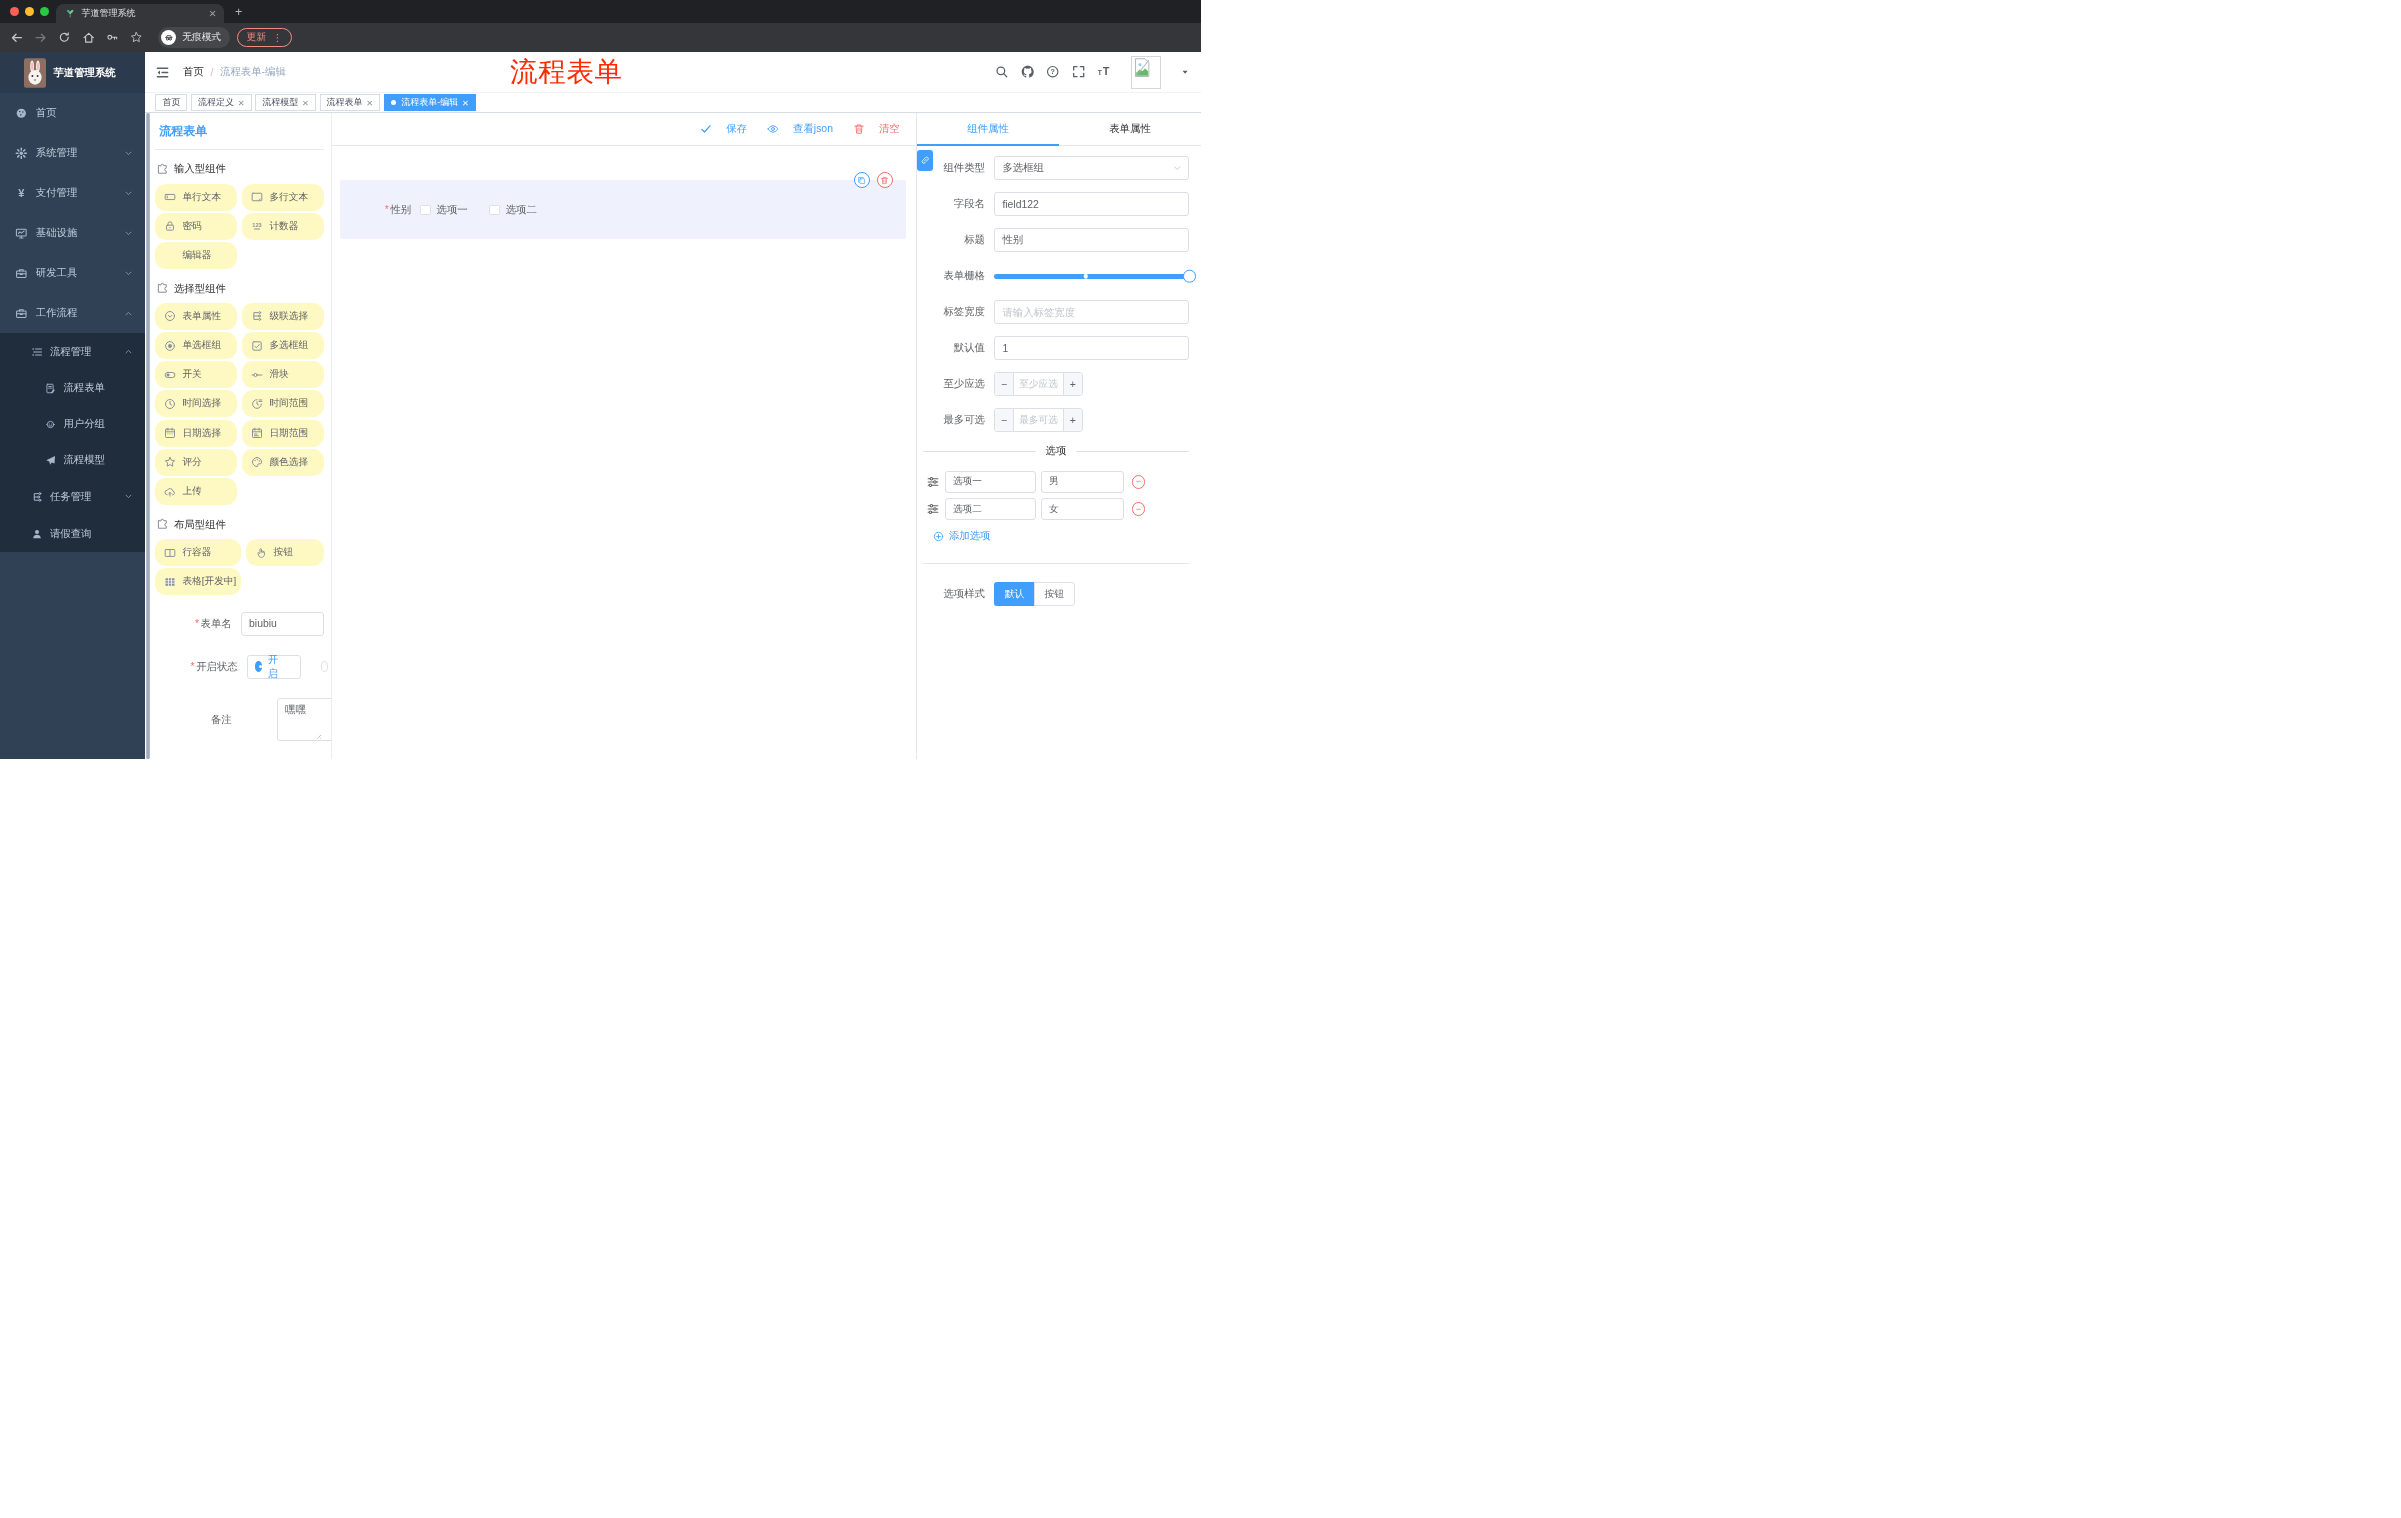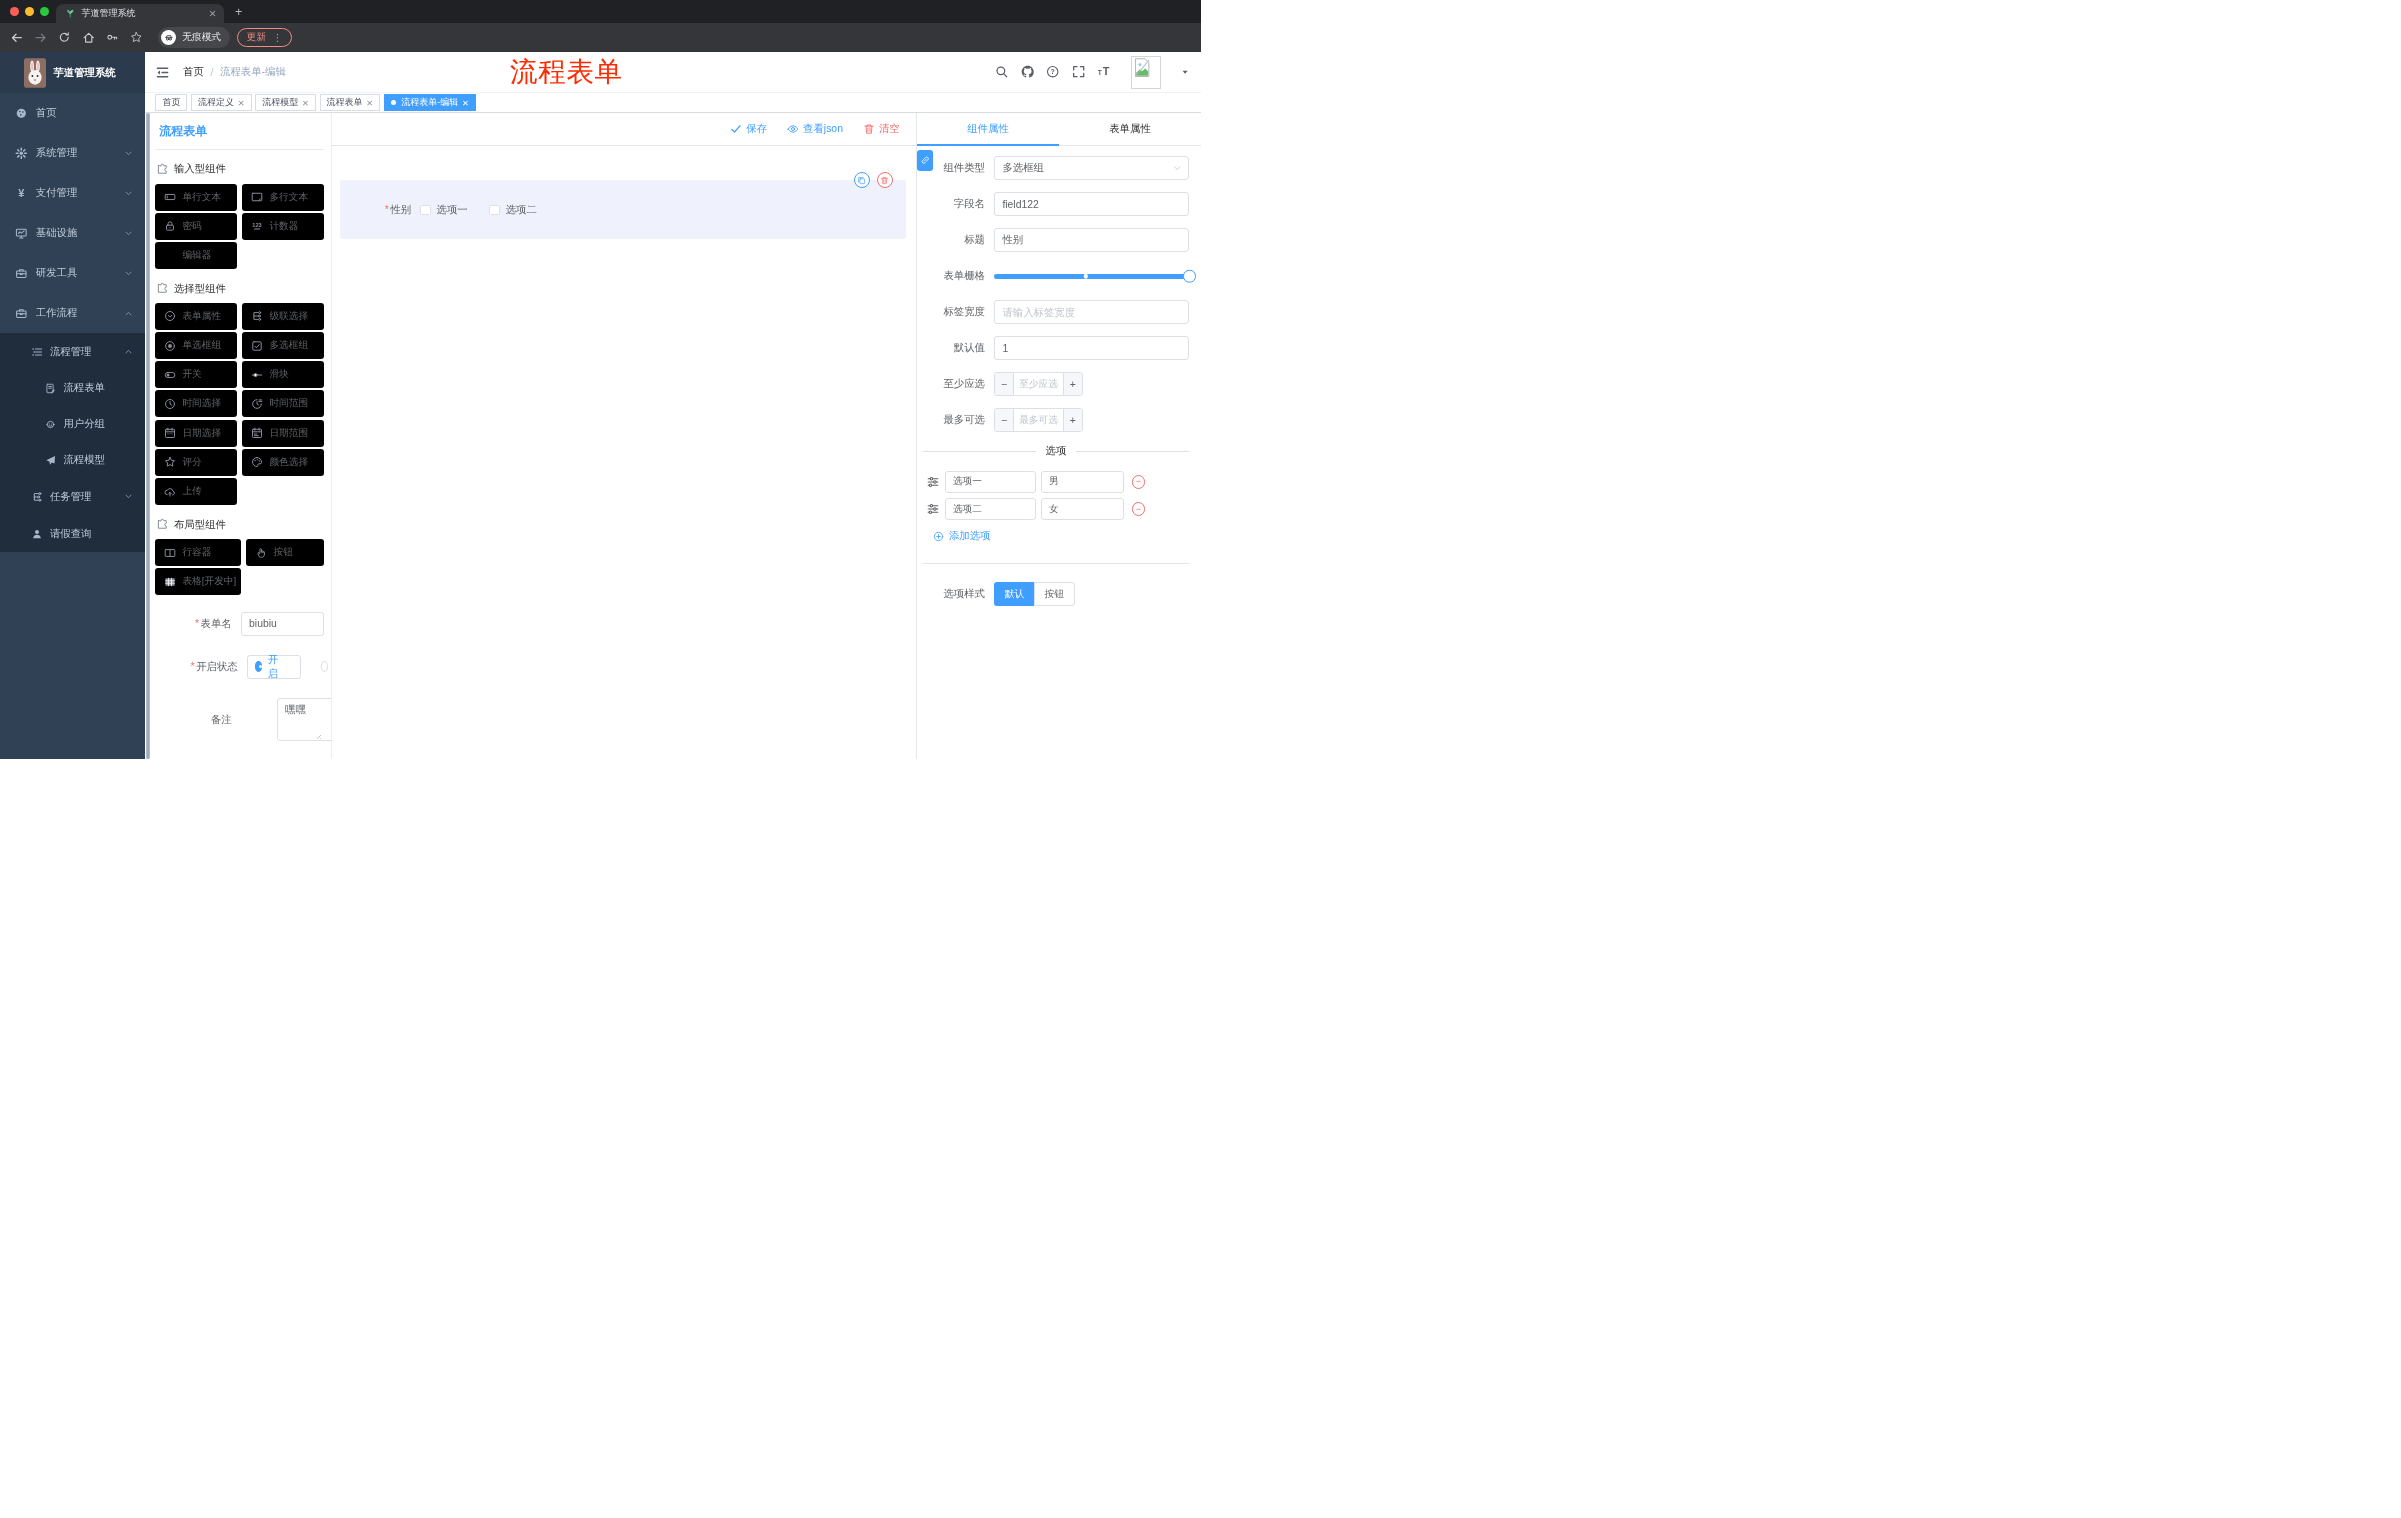--- a/index.html
+++ b/index.html
@@ -68,42 +68,42 @@
 
   .content { flex:1; display:flex; min-height:0; }
 
   
   .palette { width:186px; flex-shrink:0; padding:7.4px 7.4px 0 9.7px; position:relative; overflow:hidden; }
   .palette::before { content:''; position:absolute; left:1.5px; top:0; bottom:0; width:3px; background:#9aa5b8; border-radius:1.5px; opacity:.75; }
   .palette-title { color:#409eff; font-size:12px; font-weight:bold; padding:3px 0 8.2px 4.5px; border-bottom:0.7px solid #e8eaef; }
   .sec-hd { display:flex; align-items:center; gap:5.2px; margin:12.6px 0 7.4px 1.5px; font-size:10.4px; color:#303133; }
   .sec-hd .ic { width:12.6px; height:12.6px; color:#7f8894; }
   .pgrid { display:grid; grid-template-columns:1fr 1fr; gap:2.2px 5.2px; }
-  .pitem { height:27px; background:#000000; border-radius:3px; display:flex; align-items:center; padding:0 4.5px 0 9px; gap:6.7px; font-size:9.7px; color:#606266; cursor:move; white-space:nowrap; }
+  .pitem { height:27px; background:#fef9c3; border-radius:11px; display:flex; align-items:center; padding:0 4.5px 0 9px; gap:6.7px; font-size:9.7px; color:#606266; cursor:move; white-space:nowrap; }
   .pitem .ic { width:12px; height:12px; color:#8a8f99; }
   .pform { margin-top:16.3px; font-size:10.4px; color:#606266; }
   .frow { display:flex; margin-bottom:17px; align-items:center; }
   .flabel { width:58px; text-align:right; padding-right:9px; flex-shrink:0;margin-left:28px; }
   .star { color:#f56c6c; margin-right:1.5px; }
   .txt { height:24px; border:0.7px solid #dcdfe6; border-radius:3px; padding:0 7.4px; font-size:10.4px; color:#606266; width:100%; background:#fff; outline:none; font-family:inherit; }
   .txt::placeholder { color:#c0c4cc; }
   .radios { display:flex; gap:19.3px; align-items:center; }
   .rad { display:flex; align-items:center; gap:5.2px; cursor:pointer; }
   .rdot { width:10.4px; height:10.4px; border-radius:50%; border:0.7px solid #dcdfe6; background:#fff; position:relative; }
   .rad.sel .rdot { border-color:#409eff; background:#409eff; }
   .rad.sel .rdot::after { content:''; position:absolute; left:3px; top:3px; width:3px; height:3px; background:#fff; border-radius:50%; }
   .rad.sel span { color:#409eff; }
   .ta-wrap { position:relative; flex:1; }
   .ta { height:43px; width:100%; border:0.7px solid #dcdfe6; border-radius:3px; padding:4.5px 7.4px; font-size:10.4px; color:#606266; resize:none; outline:none; font-family:inherit;margin-left:36px; }
   .ta-grip { position:absolute; right:2.2px; bottom:3.7px; width:6.7px; height:6.7px; background:repeating-linear-gradient(135deg,transparent 0 1.5px,#c0c4cc 1.5px 2.2px); clip-path:polygon(100% 0,100% 100%,0 100%); }
 
   
   .canvas { flex:1; display:flex; flex-direction:column; border-left:0.7px solid #ebedf2; min-width:0; }
   .canvas-toolbar { height:33px; border-bottom:0.7px solid #e4e7ed; display:flex; align-items:center; justify-content:flex-end; gap:20px; padding-right:16.3px; font-size:10.4px; flex-shrink:0; }
-  .tool { display:flex; align-items:center; gap:4px; color:#409eff; cursor:pointer; }
+  .tool { display:flex; align-items:center; gap:14px; color:#409eff; cursor:pointer; }
   .tool .ic { width:12px; height:12px; }
   .tool.danger { color:#f56c6c; }
   .canvas-body { flex:1; padding:16.3px 10.4px 0 8.2px; }
   .cfield { display:flex; align-items:center; }
   .clabel { width:80px; text-align:right; padding-right:9px; font-size:10.4px; color:#606266; flex-shrink:0; }
   .cinput { flex:1; height:27px; border:0.7px solid #dcdfe6; border-radius:3px; padding:0 9px; font-size:10.4px; color:#606266; outline:none; font-family:inherit; }
   .cinput::placeholder { color:#c0c4cc; }
   .widget { margin-top:18px; background:#eff2fc; border-radius:2.2px; height:59px; position:relative; display:flex; align-items:center; }
   .wbtns { position:absolute; top:-8.2px; right:12.6px; display:flex; gap:6.7px; }
   .wbtn { width:16.3px; height:16.3px; border-radius:50%; background:#fff; border:0.7px solid #409eff; color:#409eff; display:flex; align-items:center; justify-content:center; cursor:pointer; }

